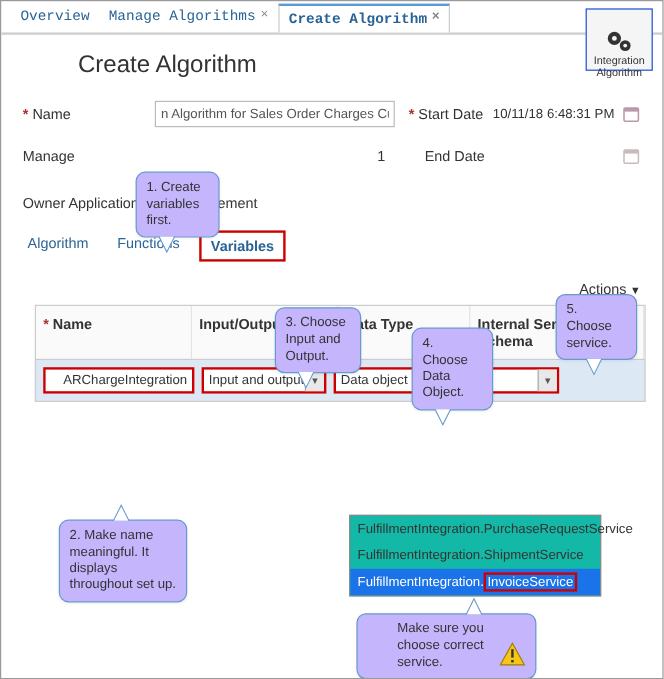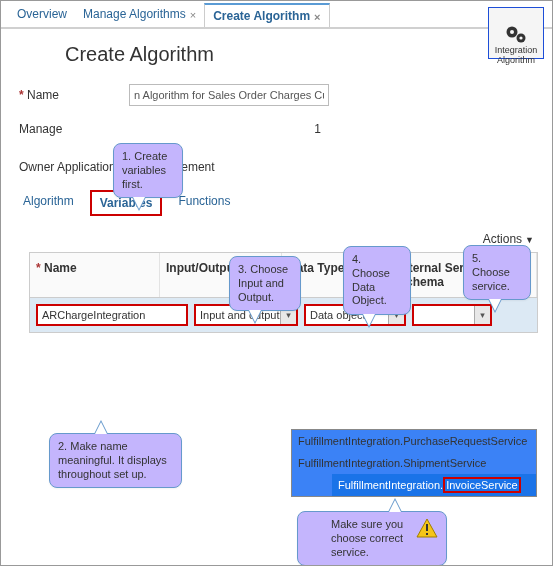--- a/index.html
+++ b/index.html
@@ -21,22 +21,23 @@
     border-bottom: 2px solid #d0d0d0;
     padding: 0 8px;
     height: 28px;
     font-size: 12px;
   }
   .top-tab {
     color: #2a6496;
     padding: 4px 8px;
     cursor: pointer;
     display: flex;
-    align-items: flex-end;
+    align-items: flex-start;
     gap: 4px;
+    font-family: Liberation Mono, monospace;
   }
   .top-tab.active {
     background: #fff;
     border: 1px solid #ccc;
     border-bottom: none;
     color: #2a6496;
     font-weight: bold;
     border-top: 2px solid #5a9bd5;
     position: relative;
     top: 1px;
@@ -145,37 +146,37 @@
     justify-content: space-between;
   }
   .cell-input .dd {
     width: 16px; height: 100%;
     border-left: 1px solid #aaa;
     background: #e8e8e8;
     display: flex; align-items: center; justify-content: center;
     font-size: 9px; color: #555;
     margin-right: -4px;
   }
-  .w-name { width: 152px; }
+  .w-name { width: 126px; justify-content: flex-end; }
   .w-io   { width: 104px; }
   .w-dt   { width: 102px; }
   .w-sv   { width: 80px; }
 
   .dropdown-list {
     position: absolute;
     left: 290px;
     top: 428px;
-    width: 246px;
+    width: 210px;
     border: 1px solid #888;
-    background: #3b82f6;
+    background: #14b8a6;
     font-size: 11px;
     z-index: 5;
   }
   .dropdown-list .opt { padding: 5px 6px; white-space: nowrap; }
-  .dropdown-list .opt.sel { background: #1a73e8; color: #fff; margin-left: 40px; }
+  .dropdown-list .opt.sel { background: #1a73e8; color: #fff; }
   .svc-suffix-box {
     border: 2px solid #c00;
     padding: 0 1px;
   }
 
   .callout {
     position: absolute;
     background: #c4b5fd;
     border: 1px solid #6699cc;
     border-radius: 8px;
@@ -251,37 +252,57 @@
   <div>Integration</div>
   <div>Algorithm</div>
 </div>
 
 <div class="page-title">Create Algorithm</div>
 
 <div class="form-area">
   <div class="form-row">
     <div class="label req">Name</div>
     <input class="fld" type="text" value="n Algorithm for Sales Order Charges Custom" style="">
+    <div class="right-col">
+      <div class="right-lbl req">Start Date</div>
+      <span class="date-val">10/11/18 6:48:31 PM</span>
+      <span class="cal-icon">
+        <svg width="16" height="16" viewBox="0 0 16 16">
+            <rect x="2" y="3" width="12" height="11" rx="1" fill="none" stroke="#b9a" stroke-width="1.3"></rect>
+            <rect x="2" y="3" width="12" height="3" fill="#b9a"></rect>
+          </svg>
+      </span>
+    </div>
   </div>
 
   <div class="form-row">
     <div class="label">Manage</div>
     <span style="width:200px;text-align:right;padding-right:8px">1</span>
+    <div class="right-col">
+      <div class="right-lbl">End Date</div>
+      <span class="date-val" style="min-width:100px"></span>
+      <span class="cal-icon">
+        <svg width="16" height="16" viewBox="0 0 16 16">
+            <rect x="2" y="3" width="12" height="11" rx="1" fill="none" stroke="#c7bdbd" stroke-width="1.3"></rect>
+            <rect x="2" y="3" width="12" height="3" fill="#c7bdbd"></rect>
+          </svg>
+      </span>
+    </div>
   </div>
 
   <div class="form-row" style="margin-top:24px">
     <div class="label">Owner Application</div>
     <span class="owner-val">Oᵣ       Management</span>
   </div>
 </div>
 
 <div class="subtabs">
   <div class="subtab">Algorithm</div>
+  <div class="subtab">Functions</div>
   <div class="subtab active boxed">Variables</div>
-  <div class="subtab">Functions</div>
 </div>
 
 <div class="grid-wrap">
   <div class="actions">
     <span>Actions</span><span class="chev">▼</span>
   </div>
   <div class="grid-head">
     <div class="col-name"><span class="req">Name</span></div>
     <div class="col-io">Input/Output</div>
     <div class="col-dt">Data Type</div>
@@ -316,41 +337,41 @@
   <div class="opt sel">
     <span>FulfillmentIntegration.</span><span class="svc-suffix-box">InvoiceService</span>
   </div>
 </div>
 
 <div class="callout" style="left:112px; top:142px; width:70px;">
   <span>1. Create variables first.</span>
   <div class="tail down" style="left:18px; bottom:-14px;"></div>
 </div>
 
-<div class="callout" style="left:48px; top:432px; width:133px;">
+<div class="callout" style="left:48px; top:432px; width:107px;">
   <span>2. Make name meaningful.  It displays throughout  set up.</span>
   <div class="tail up" style="left:44px; top:-14px;"></div>
 </div>
 
 <div class="callout" style="left:228px; top:255px; width:72px;">
   <span>3. Choose Input and Output.</span>
   <div class="tail down" style="left:18px; bottom:-14px;"></div>
 </div>
 
-<div class="callout" style="left:342px; top:245px; width:68px;">
+<div class="callout" style="left:342px; top:272px; width:68px;">
   <span>4. Choose Data Object.</span>
   <div class="tail down" style="left:18px; bottom:-14px;"></div>
 </div>
 
 <div class="callout" style="left:462px; top:244px; width:68px;">
   <span>5. Choose service.</span>
   <div class="tail down" style="left:24px; bottom:-14px;"></div>
 </div>
 
-<div class="callout" style="left:296px; top:510px; width:150px; display:flex; align-items:flex-start;padding-left:33px;">
+<div class="callout" style="left:296px; top:510px; width:150px; display:flex; align-items:flex-end;padding-left:33px;">
   <span>Make sure you choose correct service.</span>
   <span class="warn-tri">
     <svg width="22" height="20" viewBox="0 0 22 20">
       <polygon points="11,1 21,19 1,19" fill="#f5c518" stroke="#a07d00" stroke-width="1"></polygon>
       <rect x="10" y="6" width="2" height="7" fill="#333"></rect>
       <rect x="10" y="15" width="2" height="2" fill="#333"></rect>
     </svg>
   </span>
   <div class="tail up" style="left:90px; top:-14px;"></div>
 </div>

